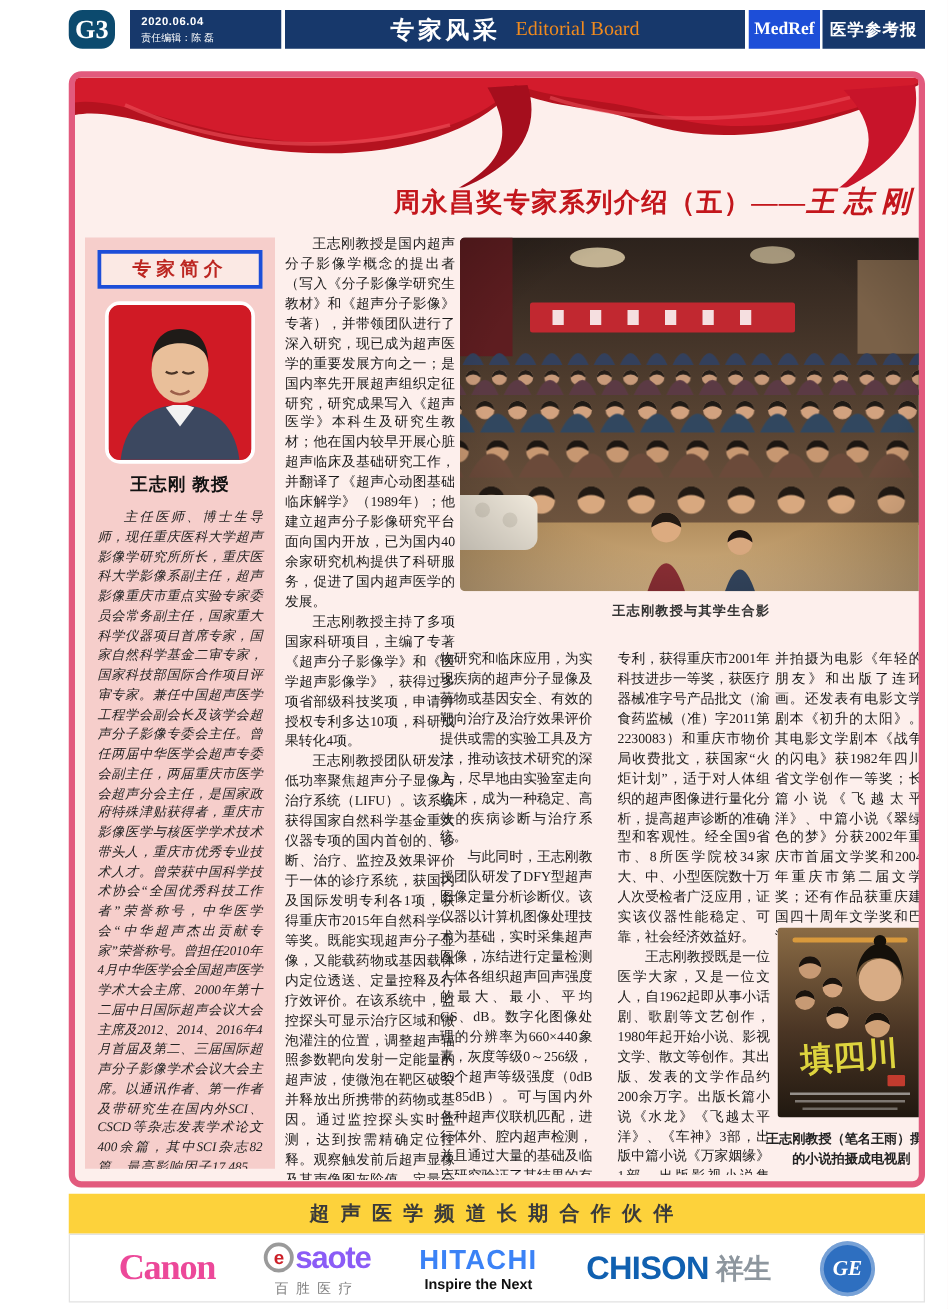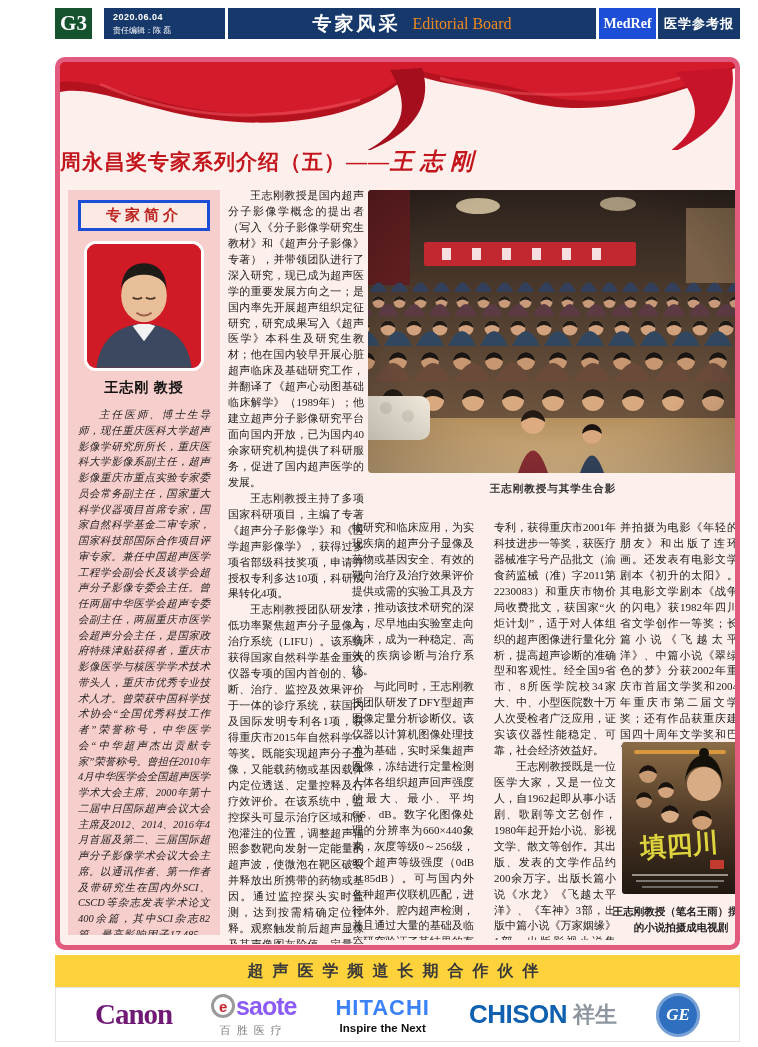--- a/index.html
+++ b/index.html
@@ -2,39 +2,39 @@
 <html><head>
 <meta charset="utf-8">
 <style>
   * { margin:0; padding:0; box-sizing:border-box; }
   html,body { background:#fff; }
   .page { position:relative; width:758px; height:1047px; background:#fff;
           font-family:"Liberation Serif", serif; overflow:hidden; }
 
   
   .masthead { position:absolute; left:55px; top:8px; width:685px; height:31px; display:flex; }
-  .badge-g3 { width:37px; background:#14532d; color:#fff; display:flex; align-items:center;
-              justify-content:center; font:700 21px "Liberation Serif",serif; }
+  .badge-g3 { width:37px; background:#0c4a6e; color:#fff; display:flex; align-items:center;
+              justify-content:center; font:700 21px "Liberation Serif",serif;border-radius:11px; }
   .seg { background:#17386b; color:#fff; }
   .seg-info { width:121px; margin-left:12px; padding:4px 9px; }
   .mast-date { font:700 9px "Liberation Sans",sans-serif; letter-spacing:.5px; }
   .mast-editor { font:8px "Liberation Sans",sans-serif; margin-top:3px; }
   .seg-center { flex:1; margin-left:3px; display:flex; align-items:center; justify-content:center; gap:12px; }
   .sec-cn { font:700 19px "Liberation Serif",serif; letter-spacing:3px; }
   .sec-en { color:#f08a1e; font:16px "Liberation Serif",serif; }
   .badge-medref { width:57px; margin-left:3px; background:#1d4ed8; color:#fff; display:flex;
                   align-items:center; justify-content:center; font:700 14px "Liberation Serif",serif; }
   .seg-paper { width:82px; margin-left:2px; display:flex; align-items:center; justify-content:center;
                font:700 13px "Liberation Serif",serif; letter-spacing:1px; }
 
   
   .frame { position:absolute; left:55px; top:57px; width:685px; height:893px;
            border:5px solid #e25a7d; border-radius:10px; background:#fdefec; overflow:hidden; }
   .ribbon { position:absolute; left:0; top:0; width:675px; height:88px; }
-  .headline { position:absolute; left:0; top:84px; width:675px; text-align:left; color:#c3161c; white-space:nowrap; }
+  .headline { position:absolute; left:0; top:84px; width:675px; text-align:right; color:#c3161c; white-space:nowrap; }
   .headline .t1 { font:700 21px "Liberation Serif",serif; letter-spacing:1px; }
   .headline .t2 { font:italic 700 23px "Liberation Serif",serif; letter-spacing:7px; }
 
   
   .sidebar { position:absolute; left:8px; top:128px; width:152px; height:745px;
              background:#f6cecb; padding:10px 10px; overflow:hidden; }
   .profile-header { border:3px solid #1d4ed8; background:#fbe9e4; color:#bc2722; text-align:center;
                     font:700 15px "Liberation Serif",serif; letter-spacing:4px; padding:3px 0; }
   .portrait { display:block; margin:10px auto 8px auto; width:120px; height:130px;
               border:3px solid #fff; border-radius:12px; background:#d01a25; }
@@ -60,21 +60,21 @@
   .poster-caption { position:absolute; left:548px; top:842px; width:146px; text-align:center;
                     font:700 10.5px/1.5 "Liberation Serif",serif; color:#222; }
 
   
   .partners-banner { position:absolute; left:55px; top:955px; width:685px; height:32px; background:#fdd23b;
                      display:flex; align-items:center; justify-content:center;
                      font:700 16px "Liberation Serif",serif; letter-spacing:9px; color:#3a3a3a; }
   .partners-strip { position:absolute; left:55px; top:987px; width:685px; height:55px; background:#fff;
                     border:1px solid #e2e2e2; display:flex; align-items:center; justify-content:space-evenly; }
   .logo { display:flex; flex-direction:column; align-items:center; justify-content:center; line-height:1.05; }
-  .lg-canon { font:700 29px "Liberation Serif",serif; color:#701a75; letter-spacing:-1px; }
+  .lg-canon { font:700 29px "Liberation Serif",serif; color:#ec4899; letter-spacing:-1px; }
   .esa-row { display:flex; align-items:center; }
   .e-ring { width:24px; height:24px; border:3px solid #9a9a9a; border-radius:50%; color:#cc2028;
             display:flex; align-items:center; justify-content:center; font:700 15px "Liberation Sans",sans-serif; margin-right:1px; }
   .esa-rest { font:700 25px "Liberation Sans",sans-serif; color:#8b5cf6; letter-spacing:-1px; }
   .esa-cn { font:11px "Liberation Serif",serif; color:#7d7d7d; letter-spacing:6px; margin-top:2px; }
   .hit-name { font:800 22px "Liberation Sans",sans-serif; color:#3b82f6; letter-spacing:1px; }
   .hit-tag { font:700 11.5px "Liberation Sans",sans-serif; color:#101010; margin-top:1px; }
   .chi-row { display:flex; align-items:center; gap:6px; }
   .chi-en { font:800 26px "Liberation Sans",sans-serif; color:#1060b0; letter-spacing:-.5px; }
   .chi-cn { font:700 22px "Liberation Sans",sans-serif; color:#8d969e; }

